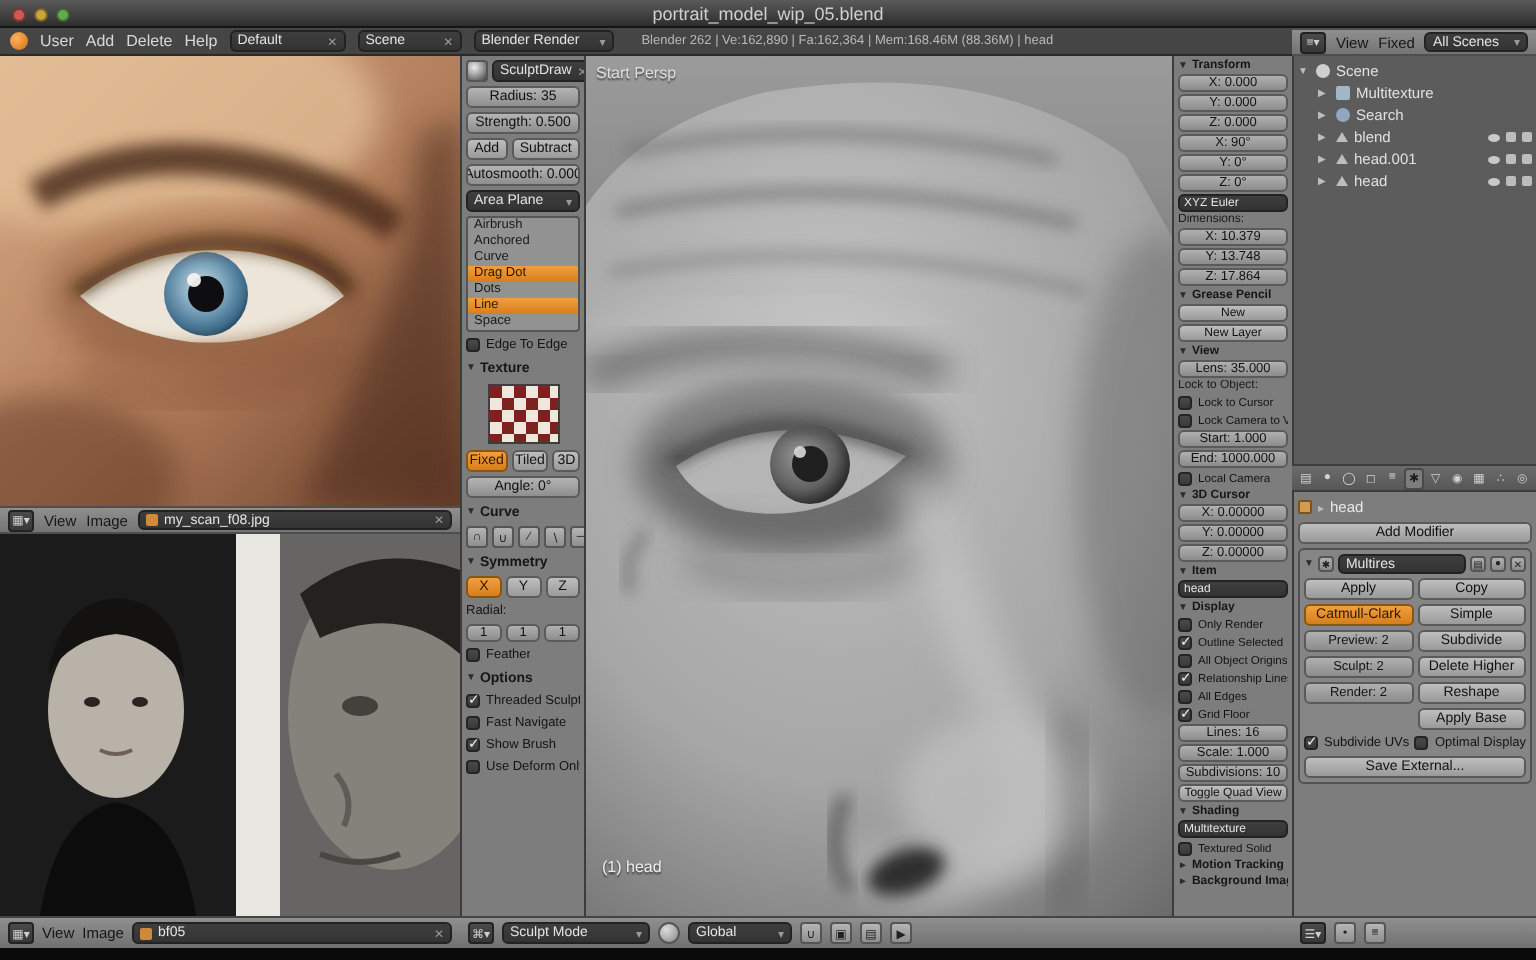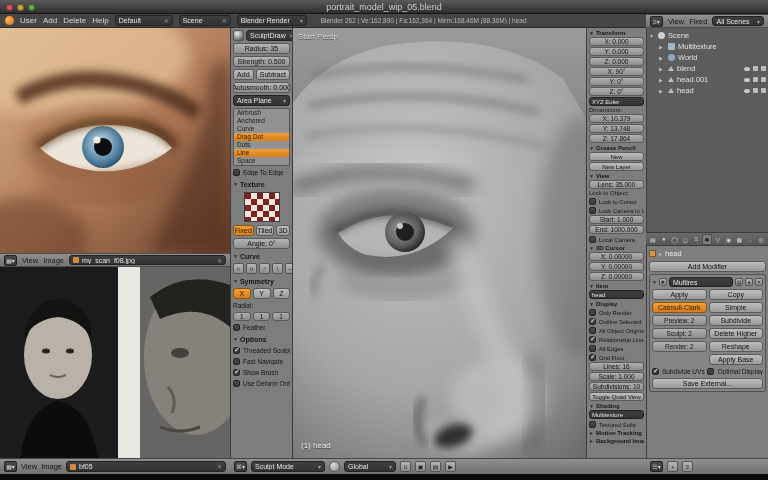--- a/index.html
+++ b/index.html
@@ -41,21 +41,21 @@
   
   .imgpane{overflow:hidden;background:#222}
   .toolshelf{left:230px;top:28px;width:63px;height:430px;background:#7d7d7d;border-left:1px solid #3c3c3c;border-right:1px solid #3c3c3c;padding:2px;display:flex;flex-direction:column;gap:2px;overflow:hidden}
   .listbox{background:#929292;border:1px solid #565656;border-radius:2px;display:flex;flex-direction:column;overflow:hidden}
   .li{font-size:6.5px;color:#1a1a1a;padding:0 3px;height:8px;line-height:8px;white-space:nowrap;overflow:hidden}
   .texwrap{display:flex;justify-content:center;padding:1px 0}
   .checker{width:36px;height:30px;border:1px solid #3e3e3e;background:repeating-conic-gradient(#efe6dc 0% 25%,#7c2020 0% 50%) 0 0/12px 12px}
   .brushprev{background:radial-gradient(circle at 35% 30%,#eee,#777 70%,#444)}
   .viewport{left:293px;top:28px;width:293px;height:430px;overflow:hidden}
   .vplabel{position:absolute;left:5px;top:4px;font-size:8px;color:#dedede;text-shadow:0 1px 1px rgba(0,0,0,.6)}
-  .vpobject{position:absolute;left:8px;bottom:8px;font-size:8px;color:#efefef;text-shadow:0 1px 1px rgba(0,0,0,.6)}
+  .vpobject{position:absolute;left:8px;bottom:20px;font-size:8px;color:#efefef;text-shadow:0 1px 1px rgba(0,0,0,.6)}
   .np{left:586px;top:28px;width:60px;height:430px;background:#7d7d7d;border-left:1px solid #3c3c3c;padding:1px 2px;display:flex;flex-direction:column;overflow:hidden}
   .np .row{margin-bottom:1px}
   .np .num{width:100%}
   .nlab{font-size:6px;font-weight:bold;color:#161616;height:8px;display:flex;align-items:center;gap:2px;white-space:nowrap;overflow:hidden}
   .nsmall{font-size:6px;color:#1b1b1b;height:7px;white-space:nowrap;overflow:hidden}
   .np .cblabel{font-size:5.8px}
   .np .btn{height:9px;font-size:6px}
   .np .dfield{height:9px;font-size:6px;padding:0 2px}
   
   .outhdr{left:646px;top:14px;width:122px;height:14px}
@@ -525,21 +525,21 @@
         <span>Scene</span>
     </div>
     <div class="orow" style="padding-left:10px">
       <span class="oexp">▶</span>
         <span class="oic" style="background:#9fb7c9"></span>
         <span>Multitexture</span>
     </div>
     <div class="orow" style="padding-left:10px">
       <span class="oexp">▶</span>
         <span class="oic" style="background:#8fa8c0;border-radius:50%"></span>
-        <span>World</span>
+        <span>Search</span>
     </div>
     <div class="orow" style="padding-left:10px">
       <span class="oexp">▶</span>
         <span class="otri"></span>
         <span>blend</span>
       <span class="oicons">
           <span class="odot"></span>
           <span class="osq"></span>
           <span class="osq"></span>
         </span>

